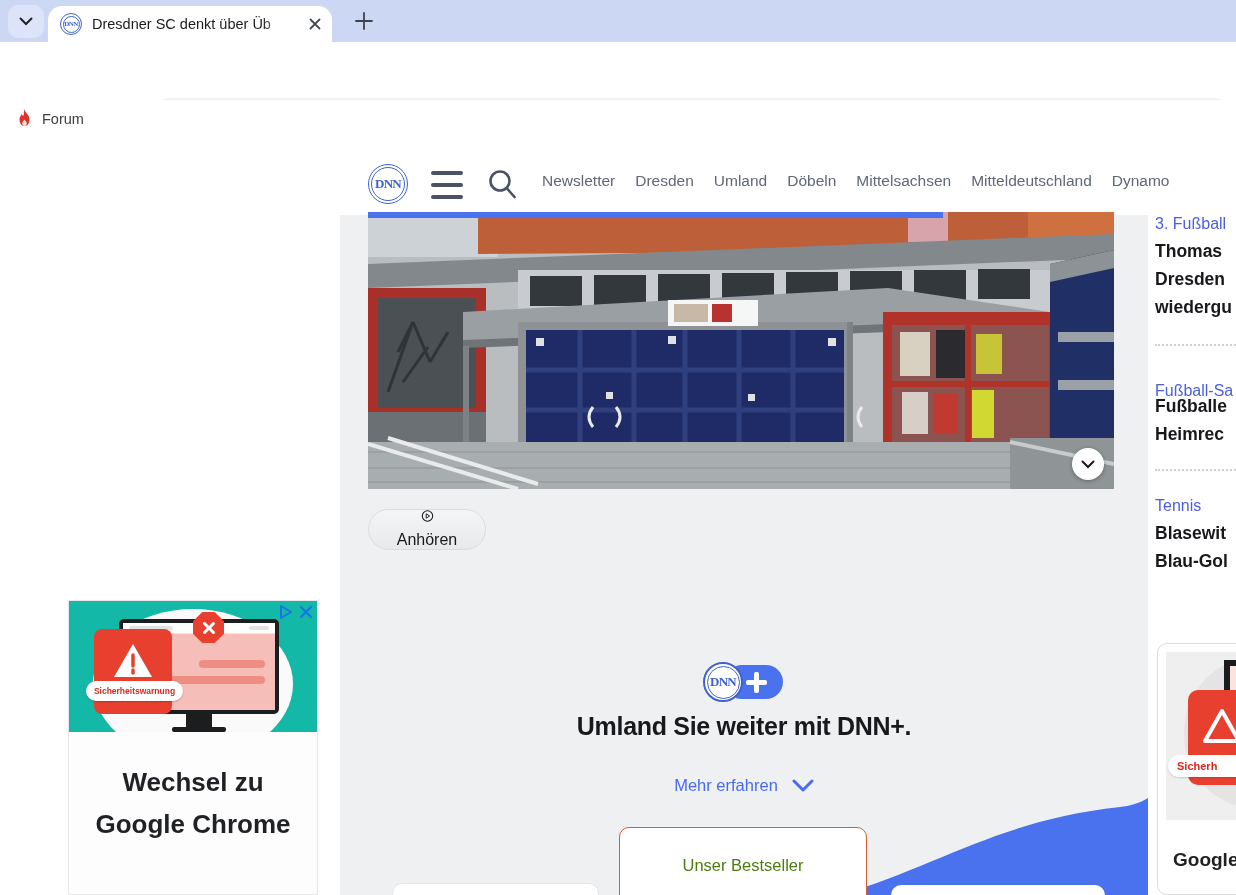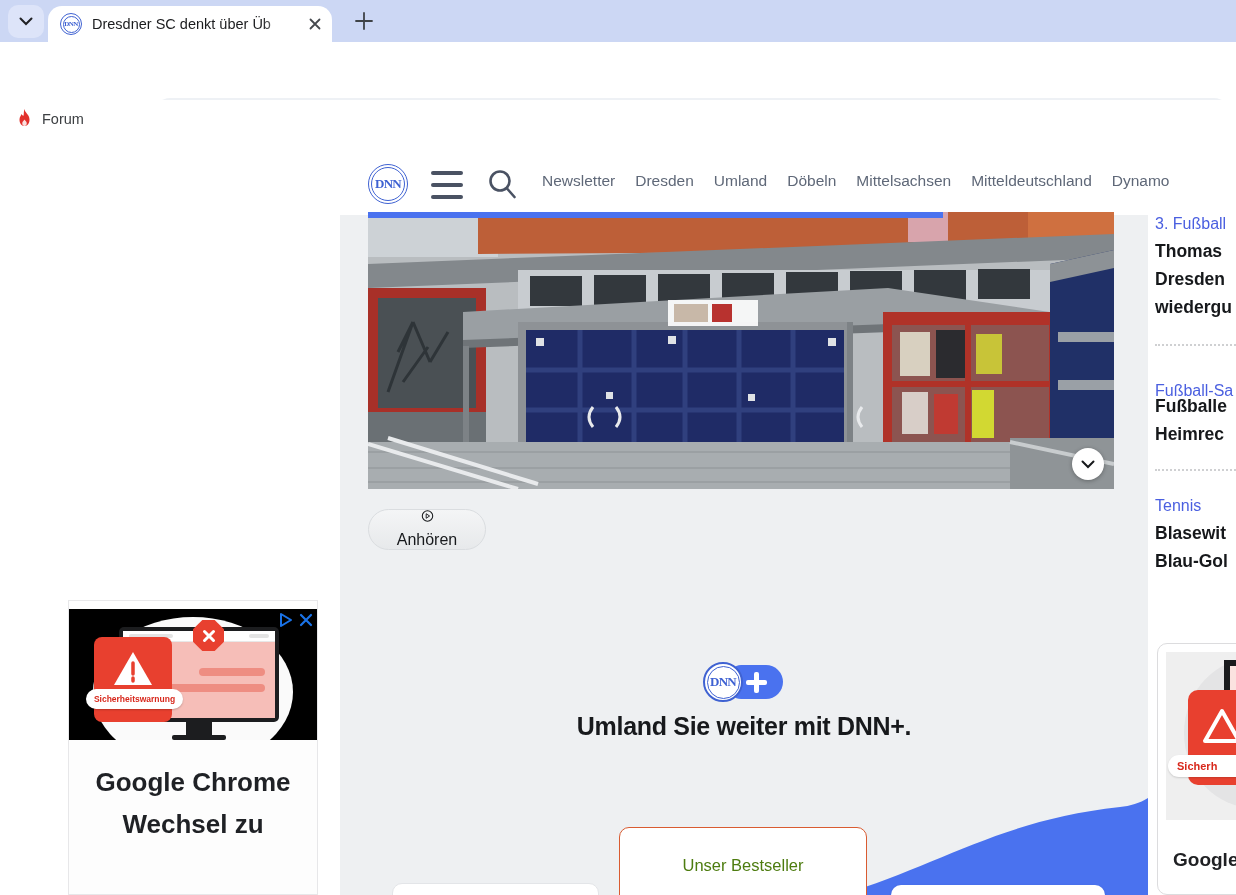--- a/index.html
+++ b/index.html
@@ -108,21 +108,21 @@
     background:#e8402f; border-radius:10px; }
   #ad-right-illo .pill { position:absolute; left:2px; top:103px; width:92px; height:22px; background:#fff;
     border-radius:11px; box-shadow:0 1px 2px rgba(0,0,0,.15); display:flex; align-items:center; }
   #ad-right-illo .pill span { color:#d8281c; font-weight:bold; font-size:11px; margin-left:9px; white-space:nowrap; }
   #ad-right-headline { position:absolute; left:15px; top:205px; font-size:19px; font-weight:bold;
     color:#202124; white-space:nowrap; }
 
   
   #ad-left { position:absolute; left:68px; top:458px; width:250px; height:295px; background:#fdfdfd;
     border:1px solid #e7e7e9; }
-  #ad-left-illo { position:absolute; left:0; top:8px; width:248px; height:131px; background:#000000; overflow:hidden; }
+  #ad-left-illo { position:absolute; left:0; top:0; width:248px; height:131px; background:#14b8a6; overflow:hidden; }
   #ad-left-illo .glow { position:absolute; left:24px; top:8px; width:200px; height:150px; border-radius:50%;
     background:#fafafa; }
   .monitor-frame { position:absolute; left:50px; top:18px; width:160px; height:95px; background:#1c1d1f;
     border-radius:5px; }
   .monitor-screen { position:absolute; left:4px; top:4px; width:152px; height:87px; background:#fff; overflow:hidden; }
   .monitor-topbar { position:absolute; left:0; top:0; width:152px; height:11px; background:#fff;
     border-bottom:1px solid #e8e8e8; }
   .monitor-topbar i { position:absolute; top:3px; width:44px; height:4px; background:#e3e3e3; border-radius:2px; }
   .monitor-content { position:absolute; left:0; top:11px; width:152px; height:76px; background:#f6beb8; }
   .monitor-content i { position:absolute; background:#ee8d82; border-radius:4px; height:8px; }
@@ -323,20 +323,26 @@
   <div id="dnnplus-logo">
     <div id="dnnplus-pill">
       <i style="left:17px; top:14.5px; width:21px; height:5.5px;"></i>
       <i style="left:24.7px; top:7px; width:5.5px; height:21px;"></i>
     </div>
     <div id="dnnplus-circle">
         <span>DNN</span>
       </div>
   </div>
   <div id="paywall-headline">Umland Sie weiter mit DNN+.</div>
+  <div id="more-link">
+    <span>Mehr erfahren</span>
+    <svg width="22" height="13" viewBox="0 0 22 13">
+        <path d="M2 2 L11 11 L20 2" fill="none" stroke="#4a6bef" stroke-width="3" stroke-linecap="round" stroke-linejoin="round"></path>
+      </svg>
+  </div>
   <div id="bestseller-card">
     <span>Unser Bestseller</span>
   </div>
   <div class="offer-card" id="offer-left"></div>
   <div class="offer-card" id="offer-right"></div>
 
   <div class="sb-cat" style="top:73px">3. Fußball</div>
   <div class="sb-line" style="top:99px">Thomas</div>
   <div class="sb-line" style="top:127px">Dresden</div>
   <div class="sb-line" style="top:155px">wiedergu</div>
@@ -399,17 +405,17 @@
       <div id="adchoices">
         <svg width="17" height="16" viewBox="0 0 17 16">
             <path d="M3 2 L13 8 L3 14 Z" fill="none" stroke="#1a73e8" stroke-width="2" stroke-linejoin="round"></path>
           </svg>
         <svg width="16" height="16" viewBox="0 0 16 16">
             <path d="M3 3 L13 13 M13 3 L3 13" stroke="#1a73e8" stroke-width="2.2" stroke-linecap="round"></path>
           </svg>
       </div>
     </div>
     <div id="ad-left-h">
+      <div>Wechsel zu</div>
       <div>Google Chrome</div>
-      <div>Wechsel zu</div>
     </div>
   </div>
 </div>
 
 </body></html>

